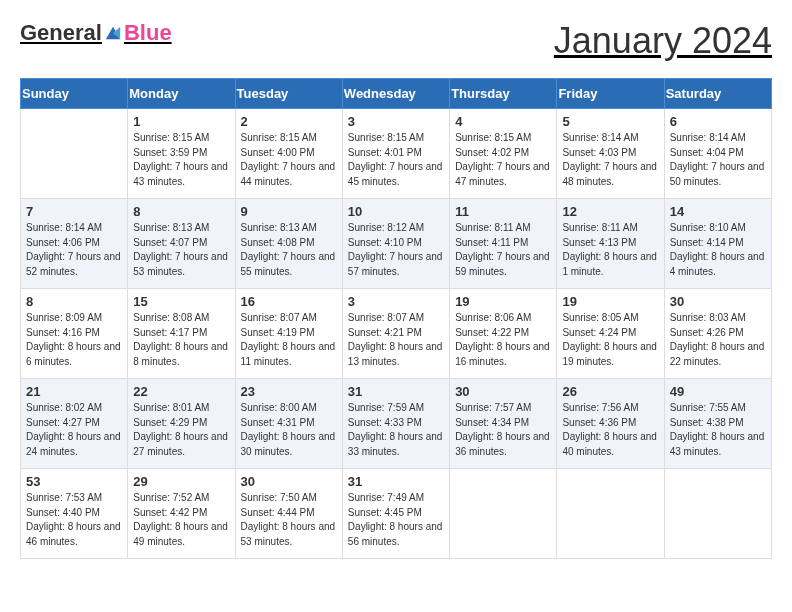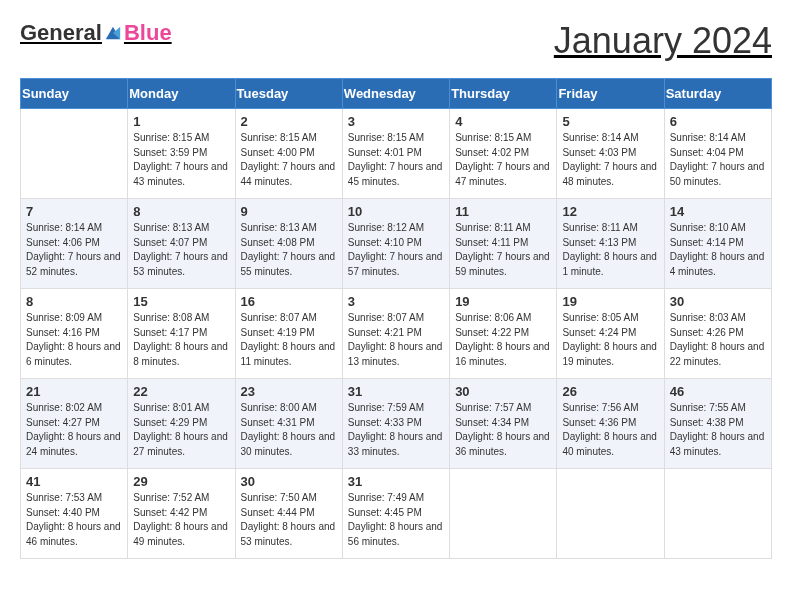--- a/index.html
+++ b/index.html
@@ -235,27 +235,27 @@
         </td>
         <td>
           <span class="day-number">30</span>
           <div class="day-info">Sunrise: 7:57 AM<br>Sunset: 4:34 PM<br>Daylight: 8 hours and 36 minutes.</div>
         </td>
         <td>
           <span class="day-number">26</span>
           <div class="day-info">Sunrise: 7:56 AM<br>Sunset: 4:36 PM<br>Daylight: 8 hours and 40 minutes.</div>
         </td>
         <td>
-          <span class="day-number">46</span>
+          <span class="day-number">49</span>
           <div class="day-info">Sunrise: 7:55 AM<br>Sunset: 4:38 PM<br>Daylight: 8 hours and 43 minutes.</div>
         </td>
       </tr>
       <tr>
         <td>
-          <span class="day-number">41</span>
+          <span class="day-number">53</span>
           <div class="day-info">Sunrise: 7:53 AM<br>Sunset: 4:40 PM<br>Daylight: 8 hours and 46 minutes.</div>
         </td>
         <td>
           <span class="day-number">29</span>
           <div class="day-info">Sunrise: 7:52 AM<br>Sunset: 4:42 PM<br>Daylight: 8 hours and 49 minutes.</div>
         </td>
         <td>
           <span class="day-number">30</span>
           <div class="day-info">Sunrise: 7:50 AM<br>Sunset: 4:44 PM<br>Daylight: 8 hours and 53 minutes.</div>
         </td>

